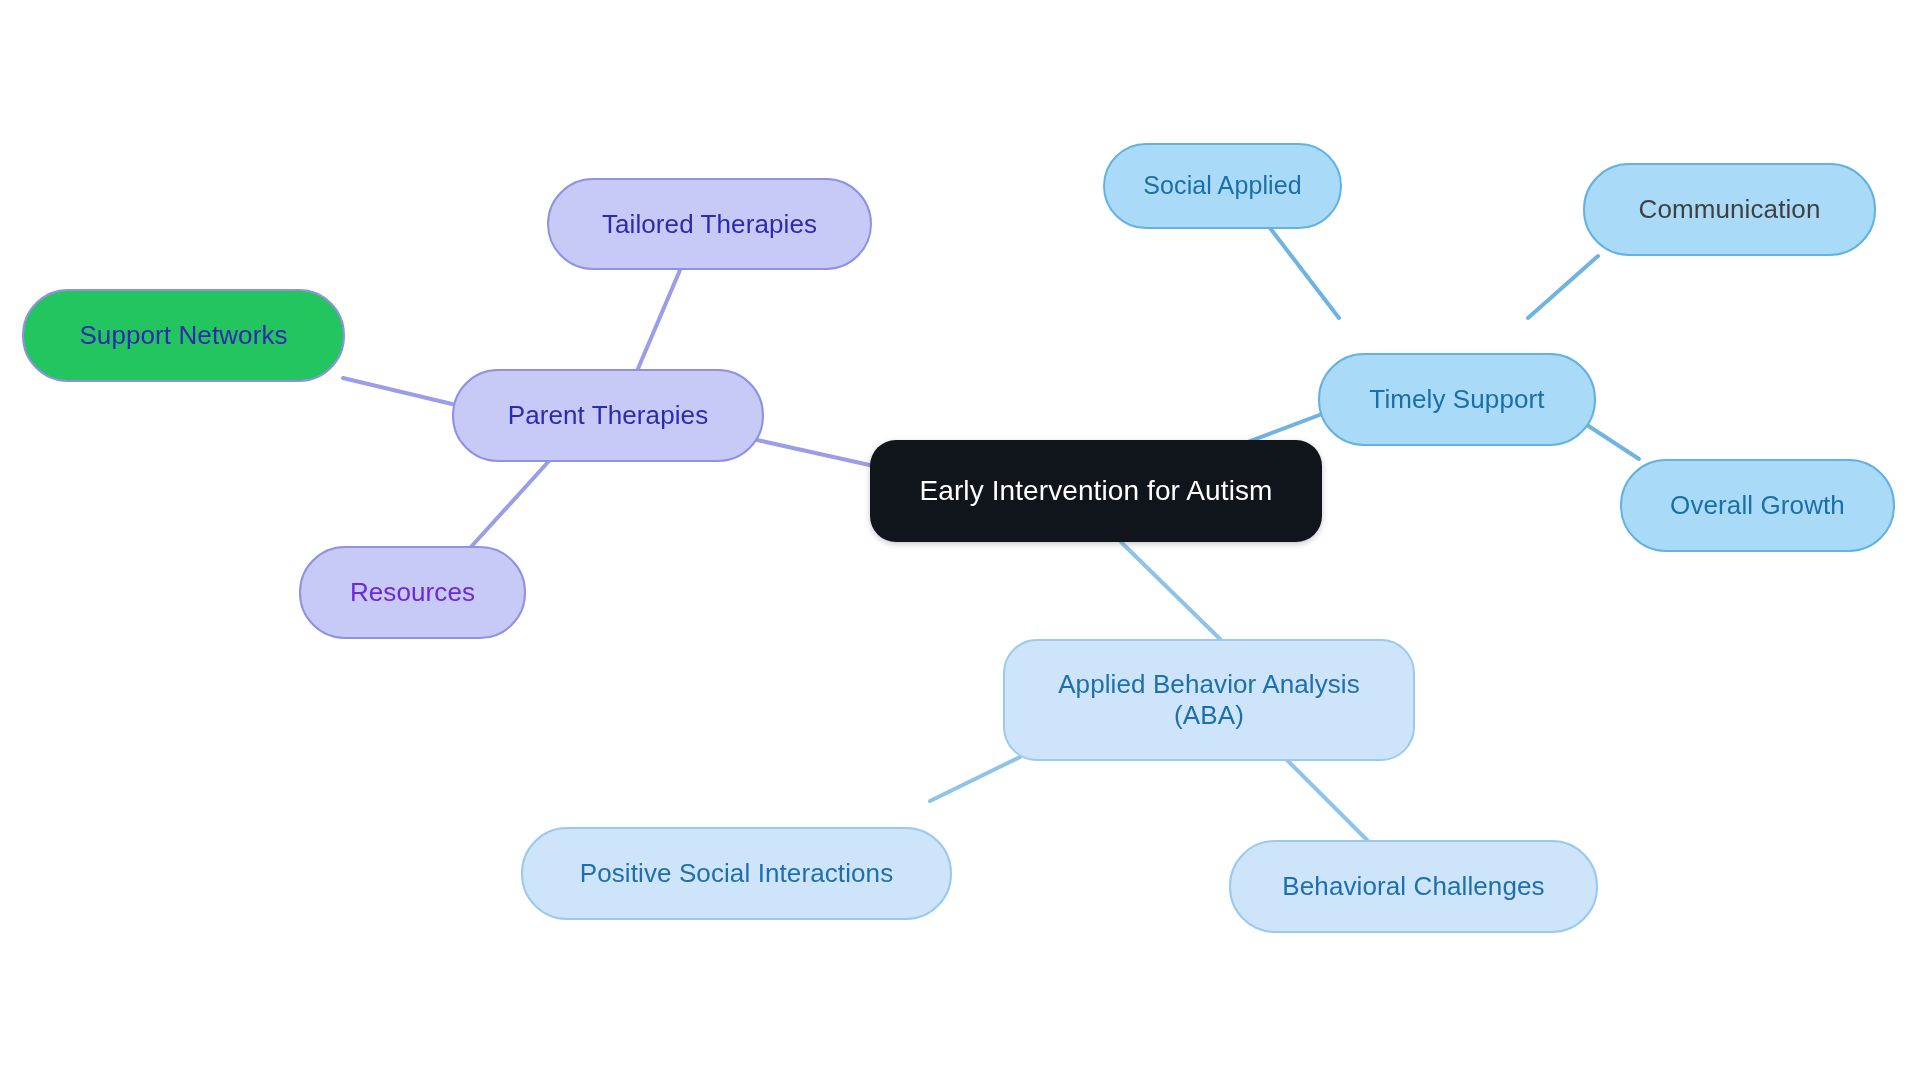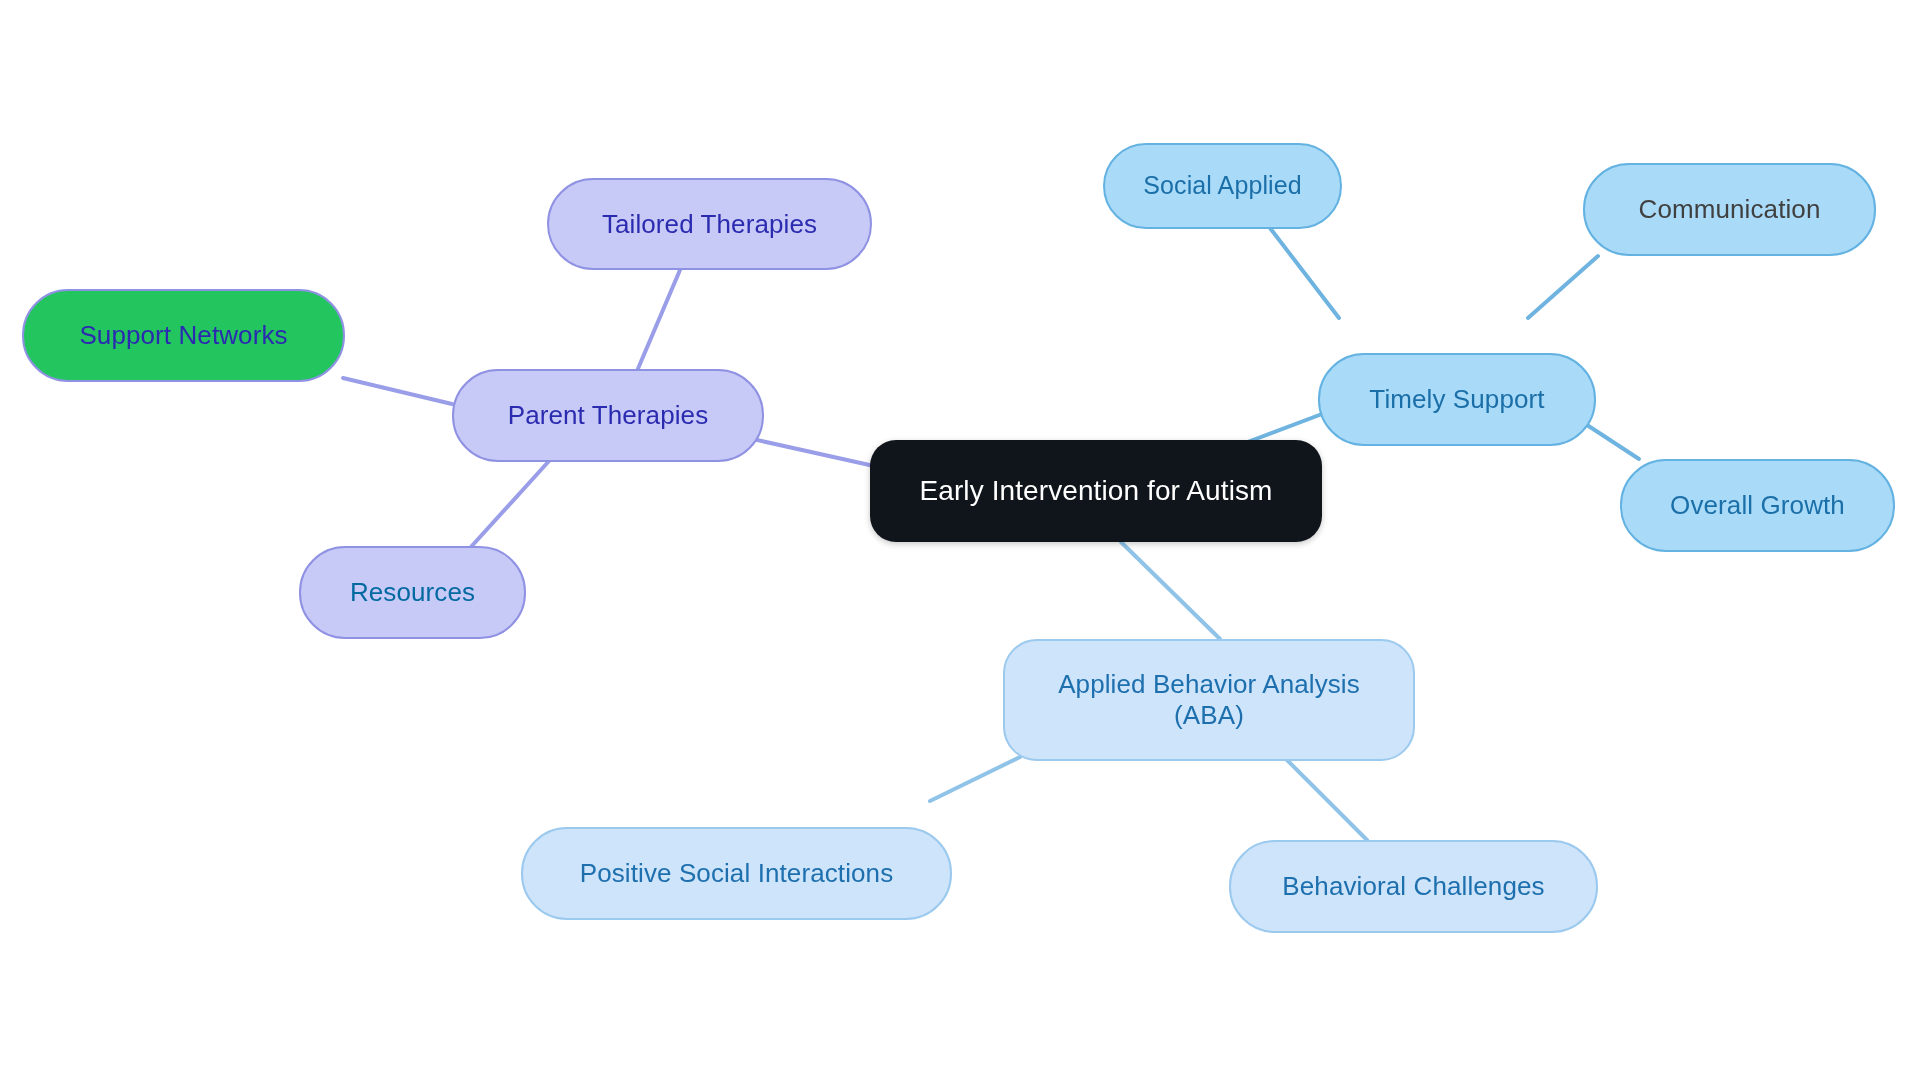--- a/index.html
+++ b/index.html
@@ -60,21 +60,21 @@
       <line x1="1528" y1="318" x2="1598" y2="256" stroke="#6fb3e0" stroke-width="4" stroke-linecap="round"></line>
       <line x1="1558" y1="406" x2="1639" y2="459" stroke="#6fb3e0" stroke-width="4" stroke-linecap="round"></line>
       <line x1="1121" y1="542" x2="1220" y2="639" stroke="#8fc3e8" stroke-width="4" stroke-linecap="round"></line>
       <line x1="1020" y1="757" x2="930" y2="801" stroke="#8fc3e8" stroke-width="4" stroke-linecap="round"></line>
       <line x1="1287" y1="760" x2="1367" y2="840" stroke="#8fc3e8" stroke-width="4" stroke-linecap="round"></line>
     </svg>
 <div class="node center" style="left: 870px; top: 440px; width: 452px; height: 102px; border-radius: 26px; background: rgb(16, 21, 28); border-color: transparent; color: rgb(255, 255, 255); font-size: 28px;"><span>Early Intervention for Autism</span></div>
     <div class="node" style="left: 452px; top: 369px; width: 312px; height: 93px; border-radius: 46px; background: rgb(199, 201, 247); border-color: rgb(143, 146, 227); color: rgb(43, 43, 176); font-size: 26px;"><span>Parent Therapies</span></div>
     <div class="node" style="left: 547px; top: 178px; width: 325px; height: 92px; border-radius: 46px; background: rgb(199, 201, 247); border-color: rgb(143, 146, 227); color: rgb(43, 43, 176); font-size: 26px;"><span>Tailored Therapies</span></div>
     <div class="node" style="left: 22px; top: 289px; width: 323px; height: 93px; border-radius: 46px; background: #22c55e; border-color: rgb(143, 146, 227); color: rgb(43, 43, 176); font-size: 26px;"><span>Support Networks</span></div>
-    <div class="node" style="left: 299px; top: 546px; width: 227px; height: 93px; border-radius: 46px; background: rgb(199, 201, 247); border-color: rgb(143, 146, 227); color: #0369a1; font-size: 26px;"><span>Resources</span></div>
+    <div class="node" style="left: 299px; top: 546px; width: 227px; height: 93px; border-radius: 46px; background: rgb(199, 201, 247); border-color: rgb(143, 146, 227); color: #6d28d9; font-size: 26px;"><span>Resources</span></div>
     <div class="node" style="left: 1318px; top: 318px; width: 278px; height: 93px; border-radius: 46px; background: rgb(169, 218, 248); border-color: rgb(99, 178, 226); color: rgb(27, 111, 168); font-size: 26px; margin-top: 35px;"><span>Timely Support</span></div>
     <div class="node" style="left: 1103px; top: 143px; width: 239px; height: 86px; border-radius: 43px; background: rgb(169, 218, 248); border-color: rgb(99, 178, 226); color: rgb(27, 111, 168); font-size: 25px;"><span>Social Applied</span></div>
     <div class="node" style="left: 1583px; top: 163px; width: 293px; height: 93px; border-radius: 46px; background: rgb(169, 218, 248); border-color: rgb(99, 178, 226); color: #404040; font-size: 26px;"><span>Communication</span></div>
     <div class="node" style="left: 1003px; top: 639px; width: 412px; height: 122px; border-radius: 34px; background: rgb(205, 228, 251); border-color: rgb(156, 201, 238); color: rgb(29, 111, 174); font-size: 26px;"><span>Applied Behavior Analysis
 (ABA)</span></div>
     <div class="node" style="left: 1620px; top: 459px; width: 275px; height: 93px; border-radius: 46px; background: rgb(169, 218, 248); border-color: rgb(99, 178, 226); color: rgb(27, 111, 168); font-size: 26px;"><span>Overall Growth</span></div>
     <div class="node" style="left: 521px; top: 799px; width: 431px; height: 93px; border-radius: 46px; background: rgb(205, 228, 251); border-color: rgb(156, 201, 238); color: rgb(29, 111, 174); font-size: 26px; margin-top: 28px;"><span>Positive Social Interactions</span></div>
     <div class="node" style="left: 1229px; top: 840px; width: 369px; height: 93px; border-radius: 46px; background: rgb(205, 228, 251); border-color: rgb(156, 201, 238); color: rgb(29, 111, 174); font-size: 26px;"><span>Behavioral Challenges</span></div>
   </div>
 

